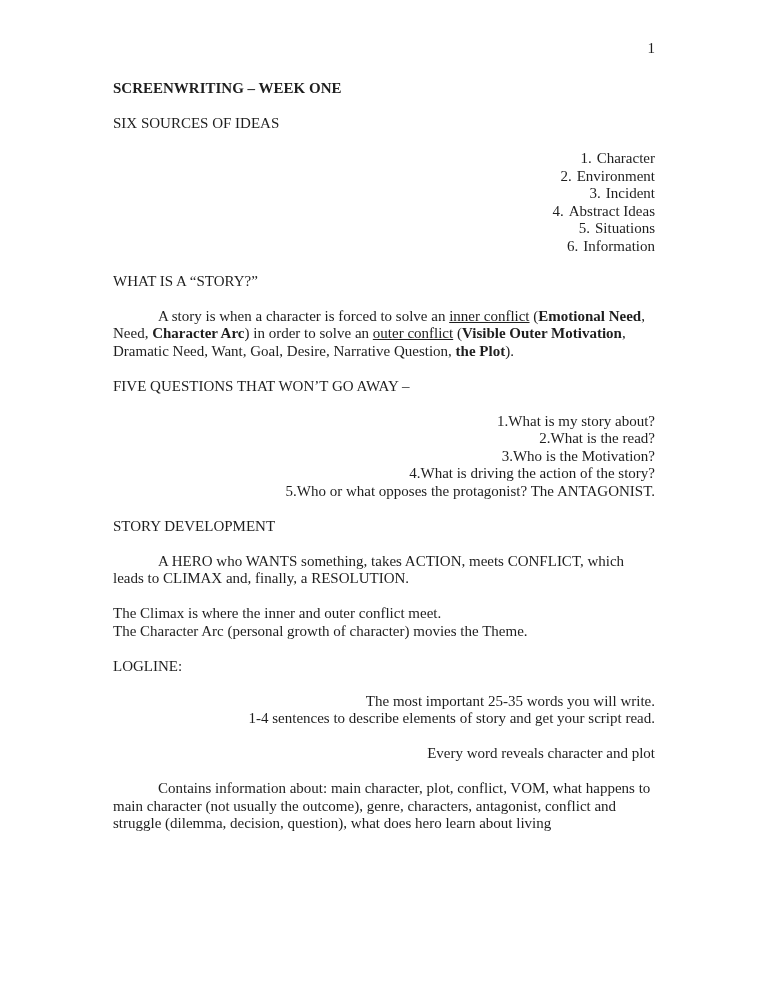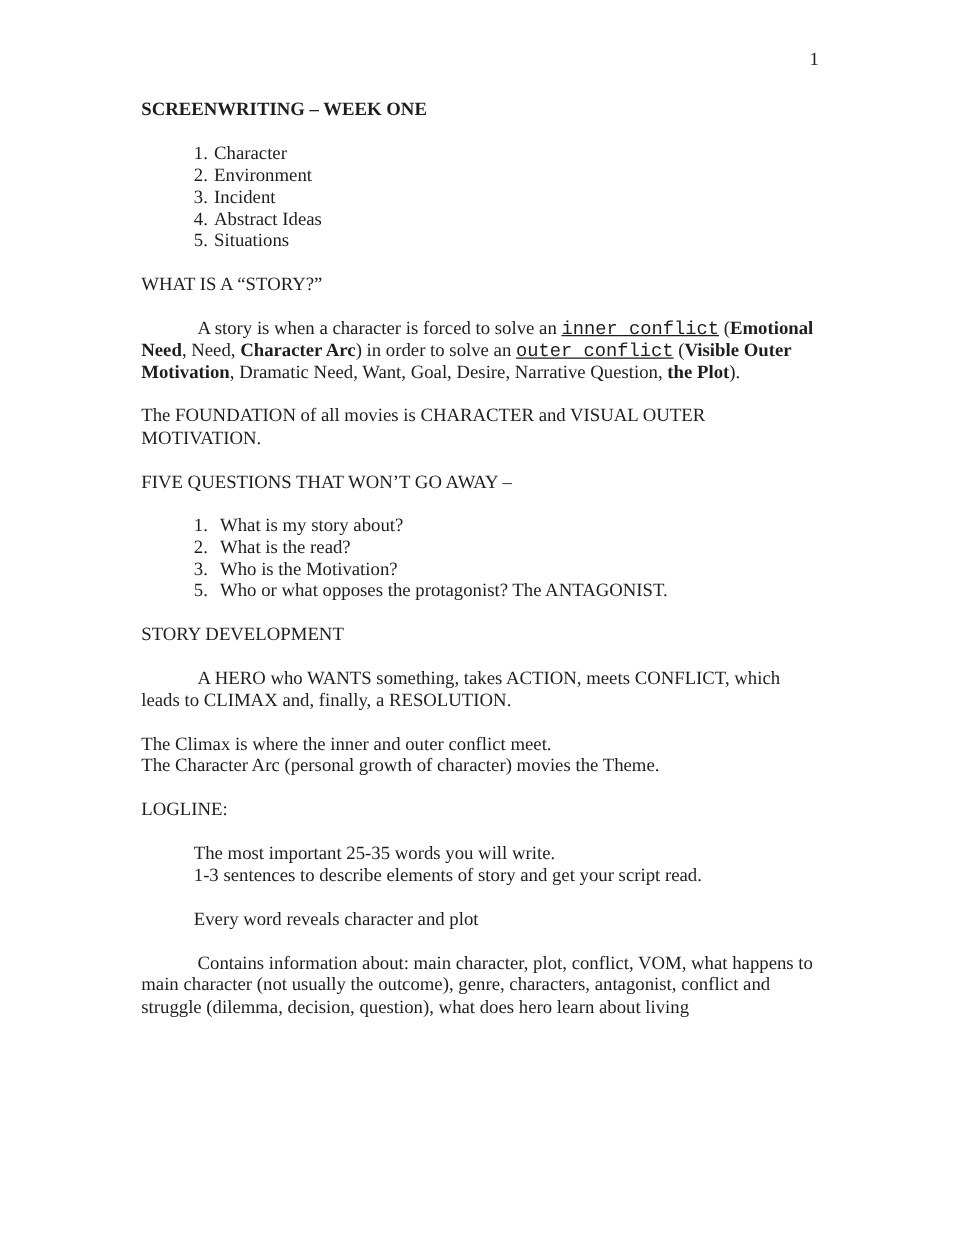--- a/index.html
+++ b/index.html
@@ -26,70 +26,72 @@
   .content {
     position: absolute;
     top: 80px;
     left: 113px;
     width: 542px;
   }
   .block {
     margin: 0 0 17.5px 0;
   }
   .bold { font-weight: bold; }
-  .tabbed { padding-left: 42px; }
+  .tabbed { padding-left: 42px; text-align: right; }
   .indent-first { text-indent: 45px; }
-  .seg.u { text-decoration: underline; font-family: Liberation Mono, monospace; }
+  .seg.u { text-decoration: underline; }
   .seg.b { font-weight: bold; }
   .s-item .num { margin-right: 5px; }
   .q-item .num { display: inline-block; width: 21px; }
 </style>
 </head>
 <body>
 
 <div class="page">
 
   <div class="pagenum">1</div>
 
   <div class="content">
 
     <p class="block bold">SCREENWRITING – WEEK ONE</p>
 
+    <p class="block">SIX SOURCES OF IDEAS</p>
 
     <div class="block tabbed">
       <div class="s-item"><span class="num">1.</span><span>Character</span></div>
       <div class="s-item"><span class="num">2.</span><span>Environment</span></div>
       <div class="s-item"><span class="num">3.</span><span>Incident</span></div>
       <div class="s-item"><span class="num">4.</span><span>Abstract Ideas</span></div>
       <div class="s-item"><span class="num">5.</span><span>Situations</span></div>
+      <div class="s-item"><span class="num">6.</span><span>Information</span></div>
     </div>
 
     <p class="block">WHAT IS A “STORY?”</p>
 
     <p class="block indent-first"><span class="seg">A story is when a character is forced to solve an </span><span class="seg u">inner conflict</span><span class="seg"> (</span><span class="seg b">Emotional Need</span><span class="seg">, Need, </span><span class="seg b">Character Arc</span><span class="seg">) in order to solve an </span><span class="seg u">outer conflict</span><span class="seg"> (</span><span class="seg b">Visible Outer Motivation</span><span class="seg">, Dramatic Need, Want, Goal, Desire, Narrative Question, </span><span class="seg b">the Plot</span><span class="seg">).</span></p>
 
-    <p class="block">The FOUNDATION of all movies is CHARACTER and VISUAL OUTER MOTIVATION.</p>
 
     <p class="block">FIVE QUESTIONS THAT WON’T GO AWAY –</p>
 
     <div class="block tabbed">
       <div class="q-item"><span class="num">1.</span><span>What is my story about?</span></div>
       <div class="q-item"><span class="num">2.</span><span>What is the read?</span></div>
       <div class="q-item"><span class="num">3.</span><span>Who is the Motivation?</span></div>
+      <div class="q-item"><span class="num">4.</span><span>What is driving the action of the story?</span></div>
       <div class="q-item"><span class="num">5.</span><span>Who or what opposes the protagonist? The ANTAGONIST.</span></div>
     </div>
 
     <p class="block">STORY DEVELOPMENT</p>
 
     <p class="block indent-first">A HERO who WANTS something, takes ACTION, meets CONFLICT, which leads to CLIMAX and, finally, a RESOLUTION.</p>
 
     <p class="block"><span>The Climax is where the inner and outer conflict meet.</span><br><span>The Character Arc (personal growth of character) movies the Theme.</span></p>
 
     <p class="block">LOGLINE:</p>
 
-    <p class="block tabbed"><span>The most important 25-35 words you will write.</span><br><span>1-3 sentences to describe elements of story and get your script read.</span></p>
+    <p class="block tabbed"><span>The most important 25-35 words you will write.</span><br><span>1-4 sentences to describe elements of story and get your script read.</span></p>
 
     <p class="block tabbed">Every word reveals character and plot</p>
 
     <p class="block indent-first">Contains information about: main character, plot, conflict, VOM, what happens to main character (not usually the outcome), genre, characters, antagonist, conflict and struggle (dilemma, decision, question), what does hero learn about living</p>
 
   </div>
 </div>
 
 </body></html>

